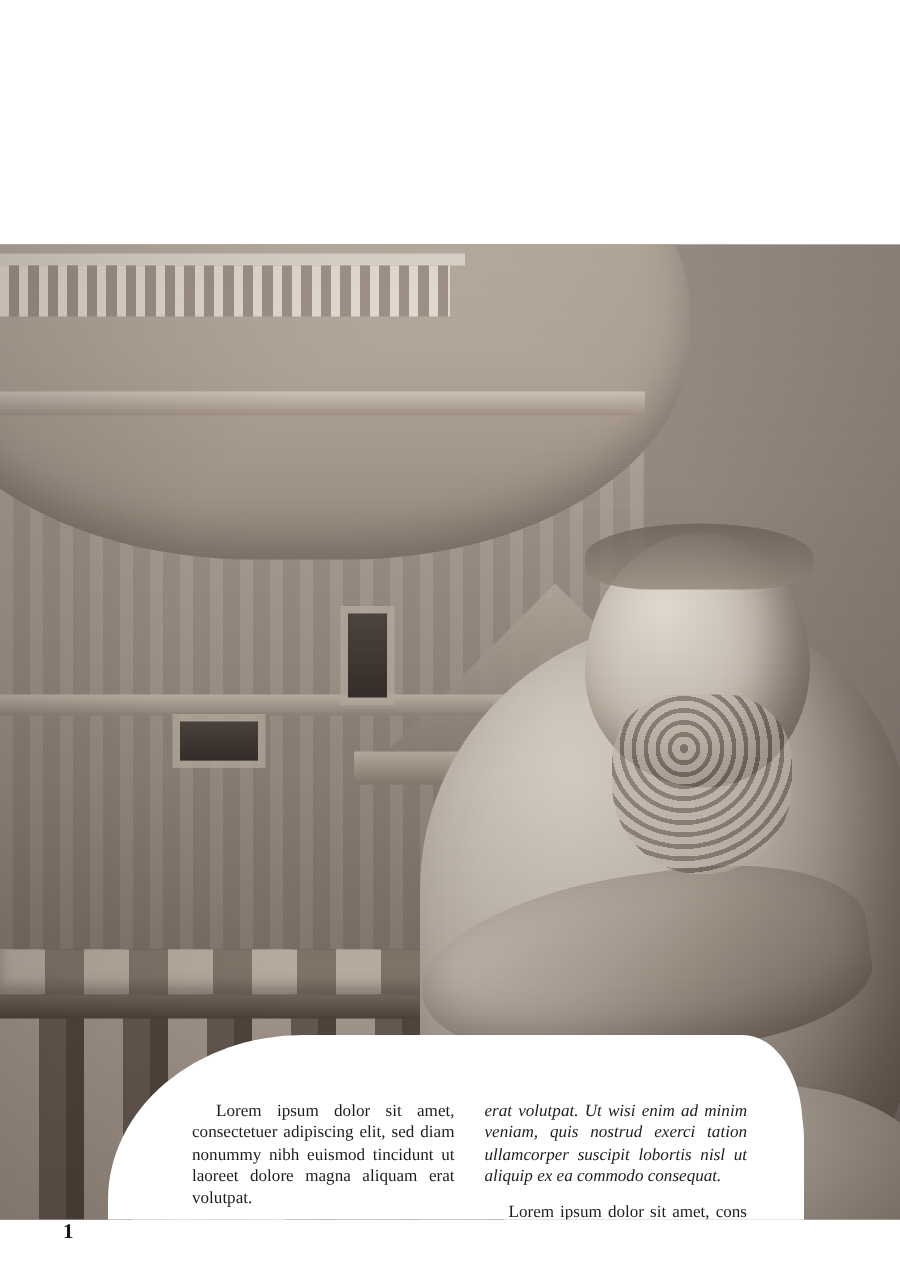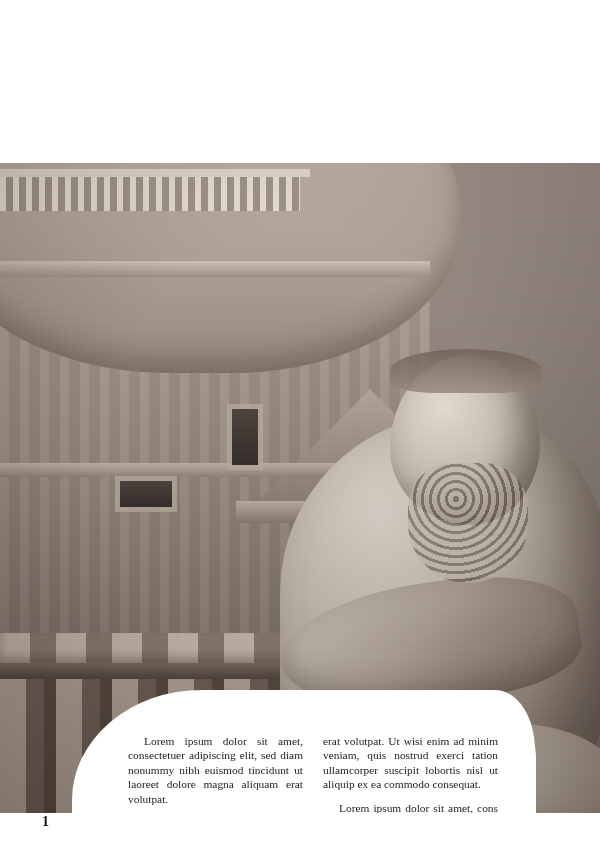--- a/index.html
+++ b/index.html
@@ -284,21 +284,21 @@
   .col p {
     margin: 0 0 9px 0;
     font-family: "Liberation Serif", serif;
     font-size: 11.4px;
     line-height: 14.4px;
     color: #1c1c1c;
     text-align: justify;
     text-indent: 16px;
     hyphens: auto;
   }
-  .col p.noindent { text-indent: 0; }
+  .col p.noindent { text-indent: 0; font-style: italic; }
 
   
   .folio {
     position: absolute;
     left: 42px;
     bottom: 18px;
     font-family: "Liberation Serif", serif;
     font-weight: 700;
     font-size: 14px;
     color: #111111;

